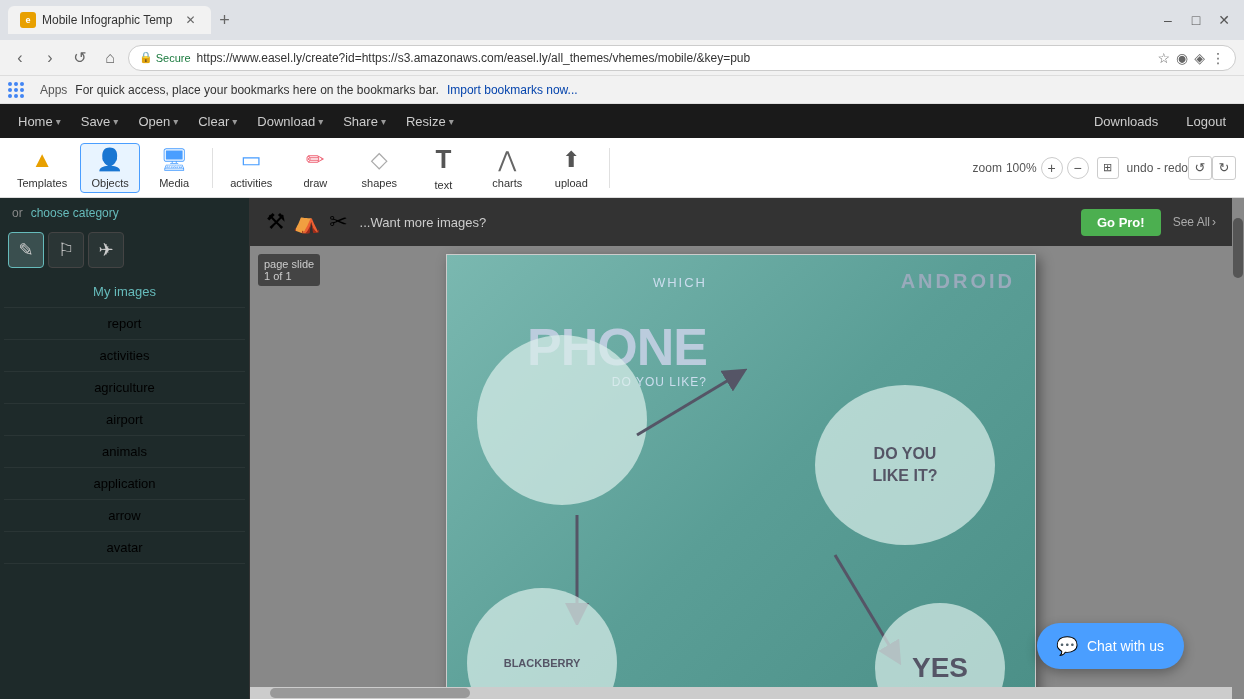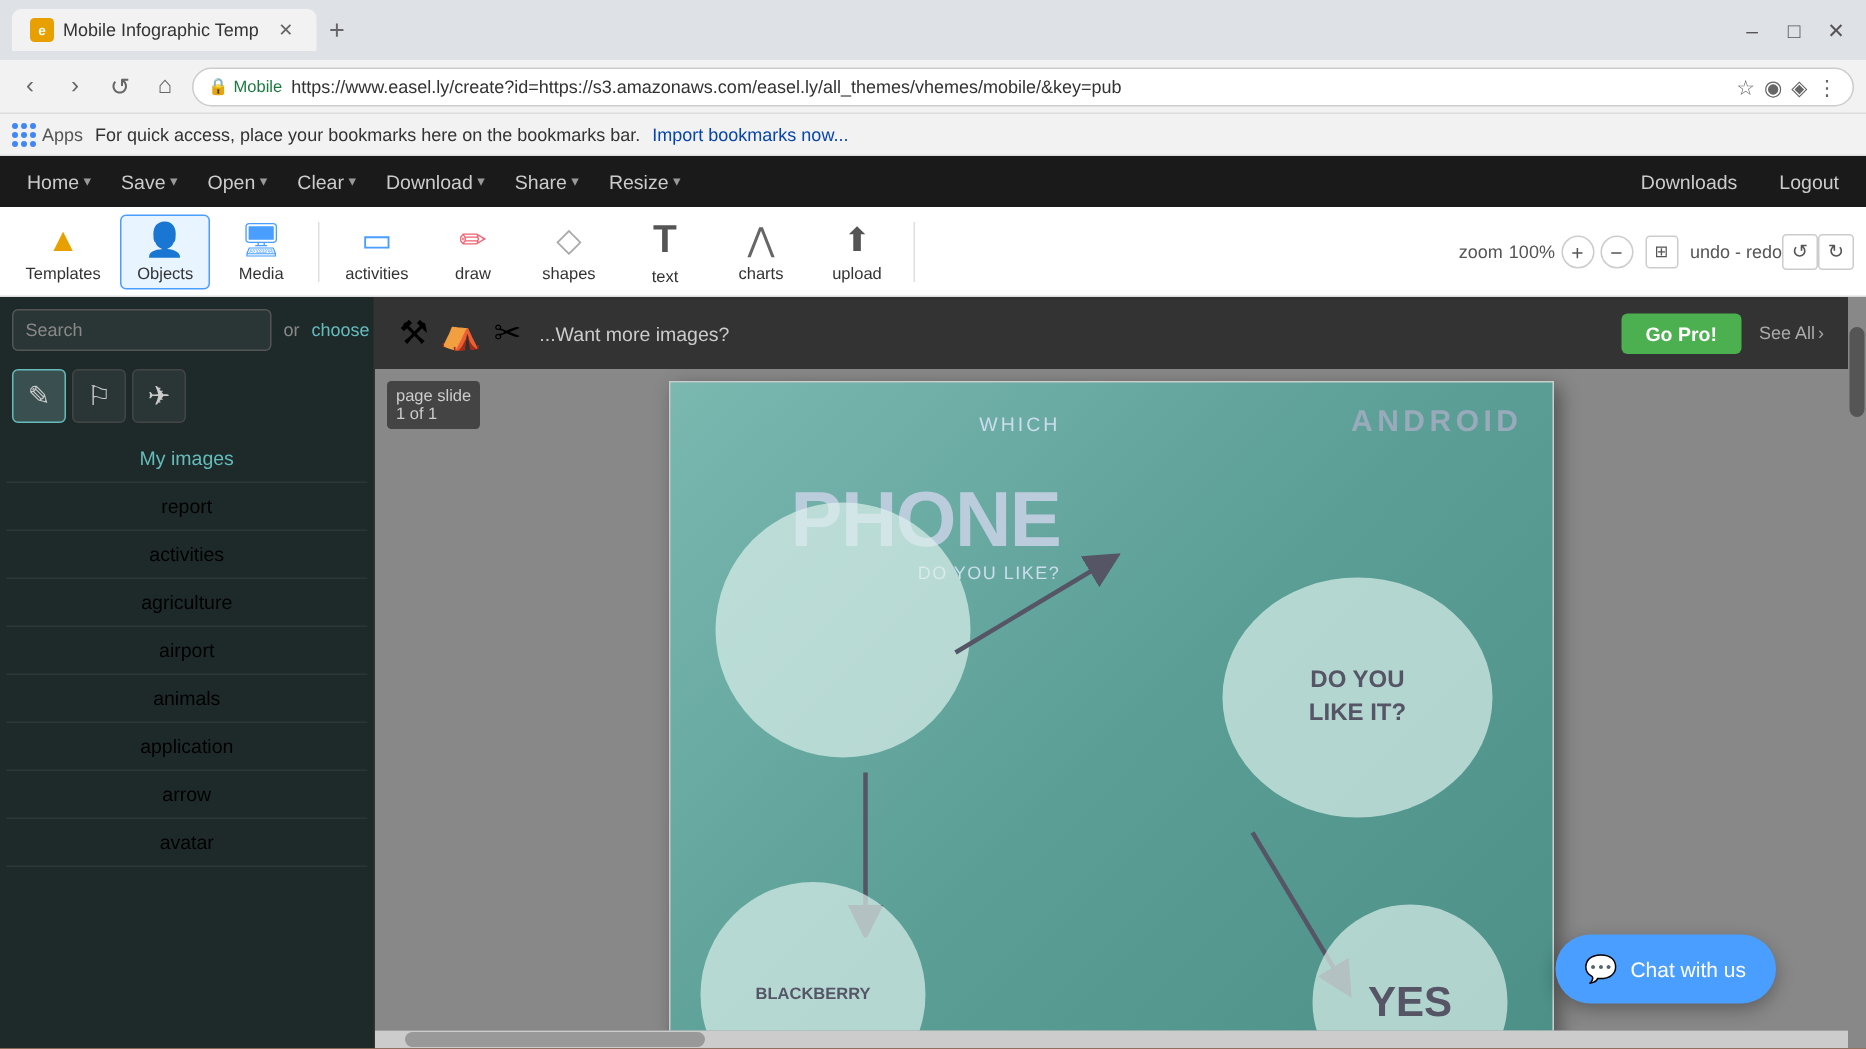--- a/index.html
+++ b/index.html
@@ -20,27 +20,27 @@
 
     
     .address-bar-row { background: #f2f2f2; height: 36px; display: flex; align-items: center; padding: 0 8px; gap: 6px; border-bottom: 1px solid #ddd; }
     .nav-btn { width: 24px; height: 24px; background: transparent; border: none; color: #666; font-size: 16px; cursor: pointer; display: flex; align-items: center; justify-content: center; }
     .address-bar { flex: 1; height: 26px; border: 1px solid #ccc; border-radius: 13px; background: white; display: flex; align-items: center; padding: 0 10px; gap: 6px; font-size: 12px; }
     .secure-badge { color: #1a7a3e; font-size: 11px; display: flex; align-items: center; gap: 3px; }
     .address-url { color: #333; font-size: 12px; flex: 1; }
     .address-icons { display: flex; gap: 6px; }
     .addr-icon { color: #666; font-size: 14px; cursor: pointer; }
     .bookmarks-bar { background: #f2f2f2; height: 28px; display: flex; align-items: center; padding: 0 8px; gap: 8px; border-bottom: 1px solid #e0e0e0; font-size: 12px; color: #333; }
-    .apps-icon { display: flex; align-items: center; gap: 4px; font-size: 12px; color: #555; }
+    .apps-icon { display: flex; align-items: center; gap: 16px; font-size: 12px; color: #555; }
     .apps-dots { display: grid; grid-template-columns: repeat(3, 4px); gap: 2px; width: 16px; }
     .apps-dot { width: 4px; height: 4px; background: #4285f4; border-radius: 50%; }
     .bookmark-link { color: #0645ad; font-size: 12px; text-decoration: none; }
 
     
-    .app { flex: 1; display: flex; flex-direction: column; background: #f97316; overflow: hidden; }
+    .app { flex: 1; display: flex; flex-direction: column; background: #737373; overflow: hidden; }
 
     
     .menu-bar { background: #1a1a1a; height: 34px; display: flex; align-items: center; padding: 0 8px; }
     .menu-item { color: #ccc; font-size: 13px; padding: 4px 10px; cursor: pointer; display: flex; align-items: center; gap: 3px; border-radius: 3px; }
     .menu-item-arrow { font-size: 10px; color: #999; }
     .menu-spacer { flex: 1; }
     .menu-right { display: flex; align-items: center; gap: 8px; }
 
     
     .toolbar { background: #fff; height: 60px; display: flex; align-items: center; padding: 0 8px; gap: 4px; border-bottom: 1px solid #ddd; }
@@ -141,21 +141,21 @@
   </div>
 
   <div class="address-bar-row">
     <button class="nav-btn">‹</button>
     <button class="nav-btn">›</button>
     <button class="nav-btn">↺</button>
     <button class="nav-btn">⌂</button>
     <div class="address-bar">
       <div class="secure-badge">
         <span>🔒</span>
-        <span>Mobile</span>
+        <span>Secure</span>
       </div>
       <span class="address-url">https://www.easel.ly/create?id=https://s3.amazonaws.com/easel.ly/all_themes/vhemes/mobile/&amp;key=pub</span>
       <div class="address-icons">
         <span class="addr-icon">☆</span>
         <span class="addr-icon">◉</span>
         <span class="addr-icon">◈</span>
         <span class="addr-icon">⋮</span>
       </div>
     </div>
   </div>
@@ -273,21 +273,20 @@
           <button class="ur-btn">↺</button>
           <button class="ur-btn">↻</button>
         </div>
       </div>
     </div>
 
     <div class="main-content">
 
       <div class="left-panel">
         <div class="search-row">
-          <input class="search-input" type="text" placeholder="Search" style="">
           <span class="or-label">or</span>
           <div class="category-dropdown">
             <span>choose category</span>
 
           </div>
         </div>
 
         <div class="objects-tabs">
           <div class="obj-tab active">✎</div>
           <div class="obj-tab">⚐</div>

